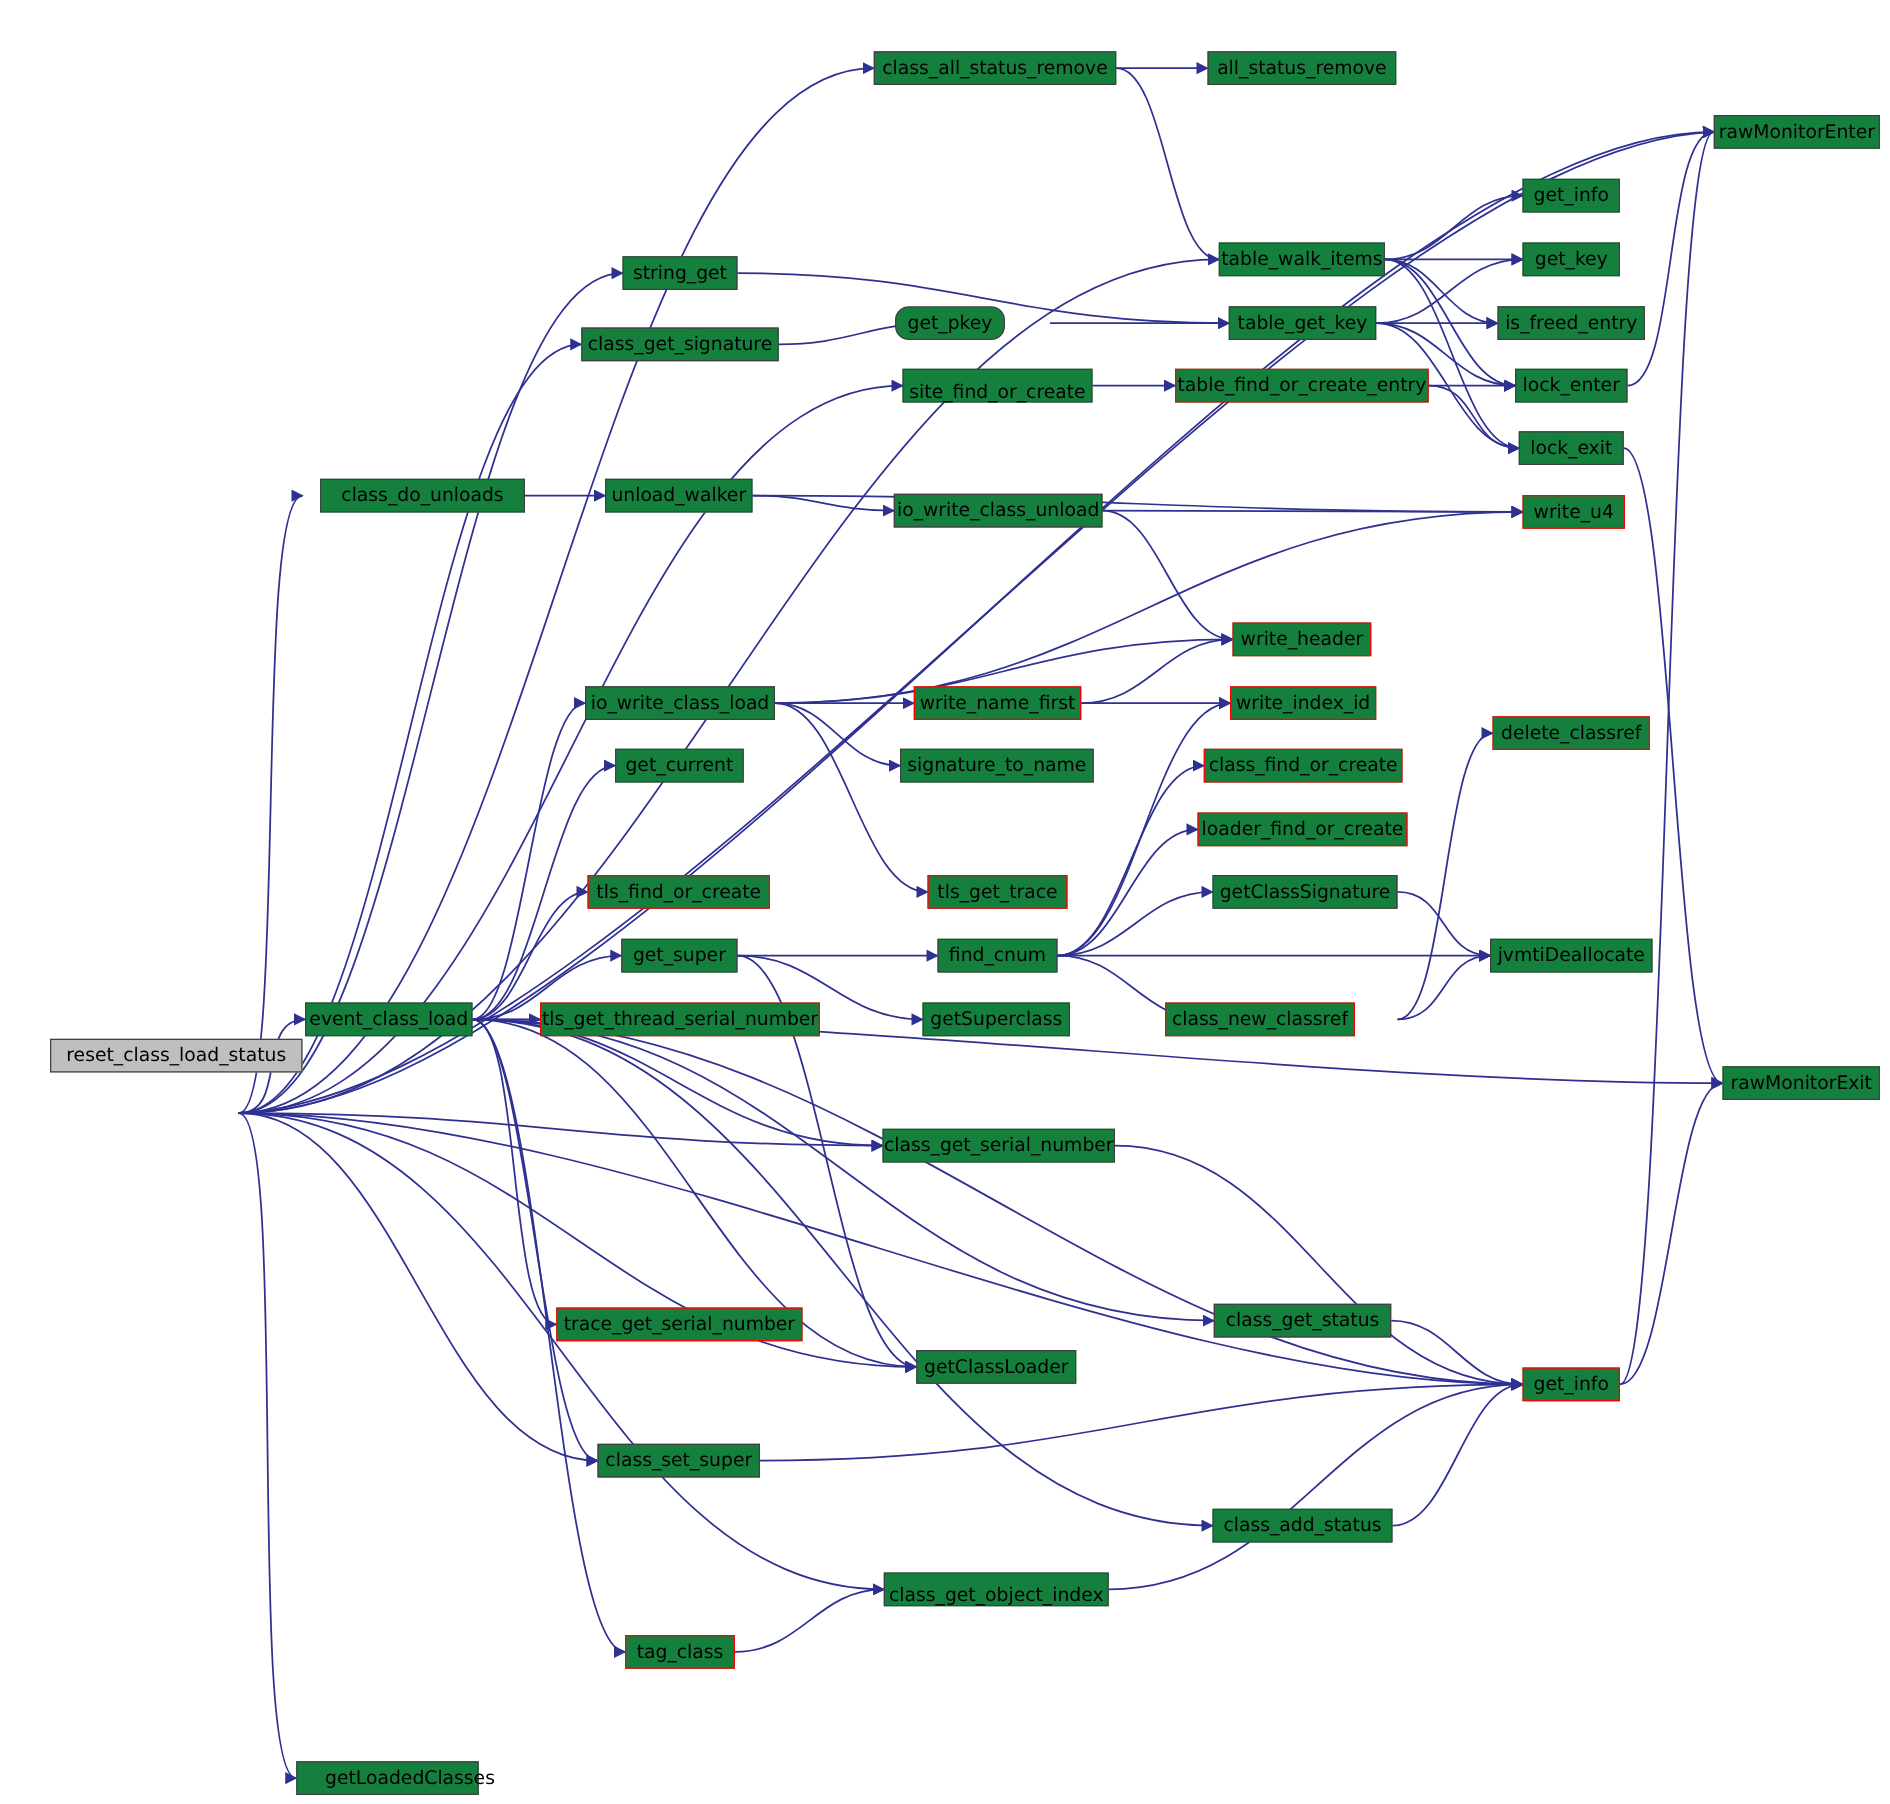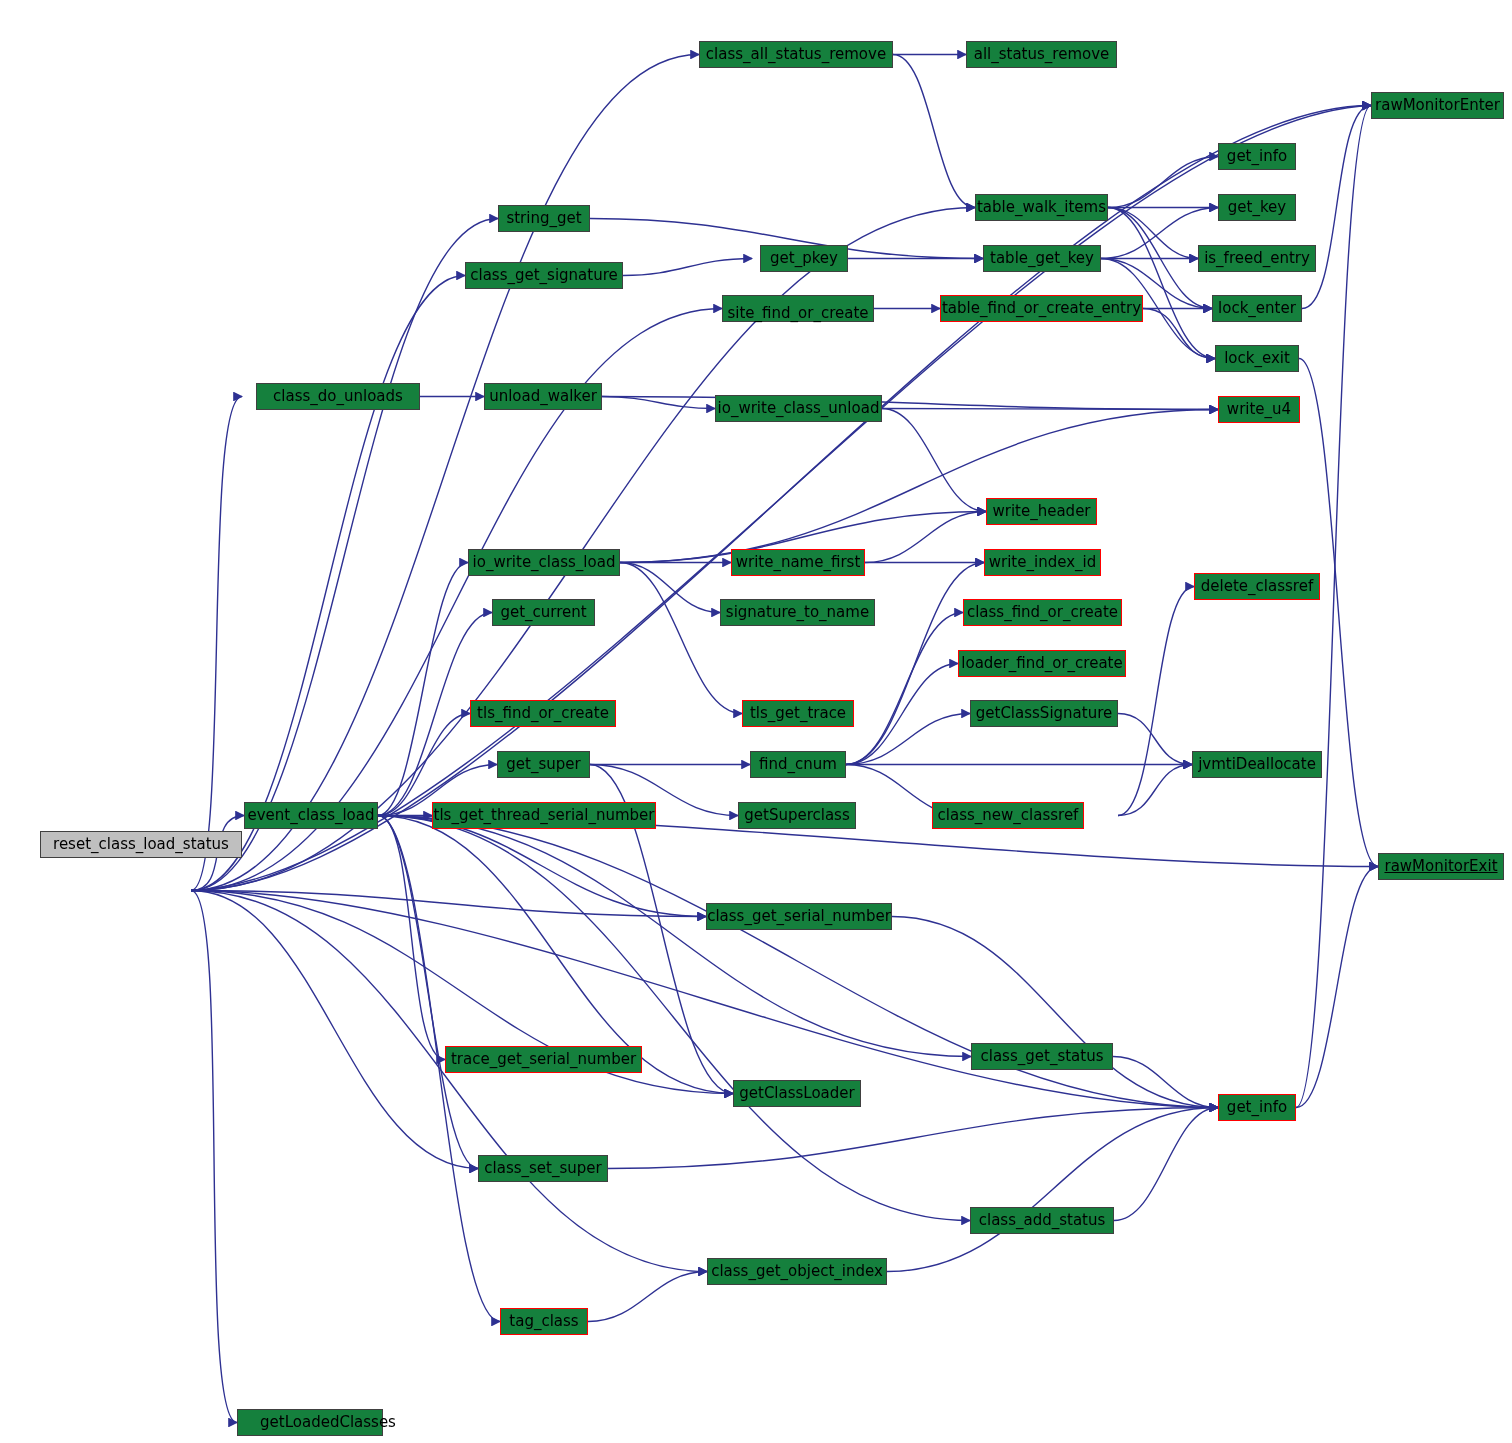--- a/index.html
+++ b/index.html
@@ -129,21 +129,21 @@
     </div>
     <div class="node" style="left: 498px; top: 205px; width: 92px;">
       <span>string_get</span>
     </div>
     <div class="node" style="left: 983px; top: 245px; width: 118px;">
       <span>table_get_key</span>
     </div>
     <div class="node" style="left: 1198px; top: 245px; width: 118px;">
       <span>is_freed_entry</span>
     </div>
-    <div class="node" style="left: 760px; top: 245px; width: 88px;">
+    <div class="node" style="left: 716px; top: 245px; width: 88px; border-radius: 11px;">
       <span>get_pkey</span>
     </div>
     <div class="node" style="left: 465px; top: 262px; width: 158px;">
       <span>class_get_signature</span>
     </div>
     <div class="node" style="left: 722px; top: 295px; width: 152px; align-items: flex-end;">
       <span>site_find_or_create</span>
     </div>
     <div class="node red" style="left: 940px; top: 295px; width: 203px;">
       <span>table_find_or_create_entry</span>
@@ -216,21 +216,21 @@
     </div>
     <div class="node red" style="left: 432px; top: 802px; width: 224px;">
       <span>tls_get_thread_serial_number</span>
     </div>
     <div class="node" style="left: 738px; top: 802px; width: 118px;">
       <span>getSuperclass</span>
     </div>
     <div class="node red" style="left: 932px; top: 802px; width: 152px;">
       <span>class_new_classref</span>
     </div>
-    <div class="node" style="left: 1378px; top: 853px; width: 126px; text-decoration: underline;">
+    <div class="node" style="left: 1378px; top: 853px; width: 126px;">
       <span>rawMonitorExit</span>
     </div>
     <div class="node" style="left: 706px; top: 903px; width: 186px;">
       <span>class_get_serial_number</span>
     </div>
     <div class="node" style="left: 971px; top: 1043px; width: 142px;">
       <span>class_get_status</span>
     </div>
     <div class="node red" style="left: 445px; top: 1046px; width: 197px;">
       <span>trace_get_serial_number</span>
@@ -240,21 +240,21 @@
     </div>
     <div class="node" style="left: 733px; top: 1080px; width: 128px;">
       <span>getClassLoader</span>
     </div>
     <div class="node" style="left: 478px; top: 1155px; width: 130px;">
       <span>class_set_super</span>
     </div>
     <div class="node" style="left: 970px; top: 1207px; width: 144px;">
       <span>class_add_status</span>
     </div>
-    <div class="node" style="left: 707px; top: 1258px; width: 180px;">
+    <div class="node" style="left: 707px; top: 1258px; width: 180px; align-items: flex-end;">
       <span>class_get_object_index</span>
     </div>
     <div class="node red" style="left: 500px; top: 1308px; width: 88px;">
       <span>tag_class</span>
     </div>
     <div class="node" style="left: 237px; top: 1409px; width: 146px; padding-left: 36px;">
       <span>getLoadedClasses</span>
     </div>
   </div>
 

